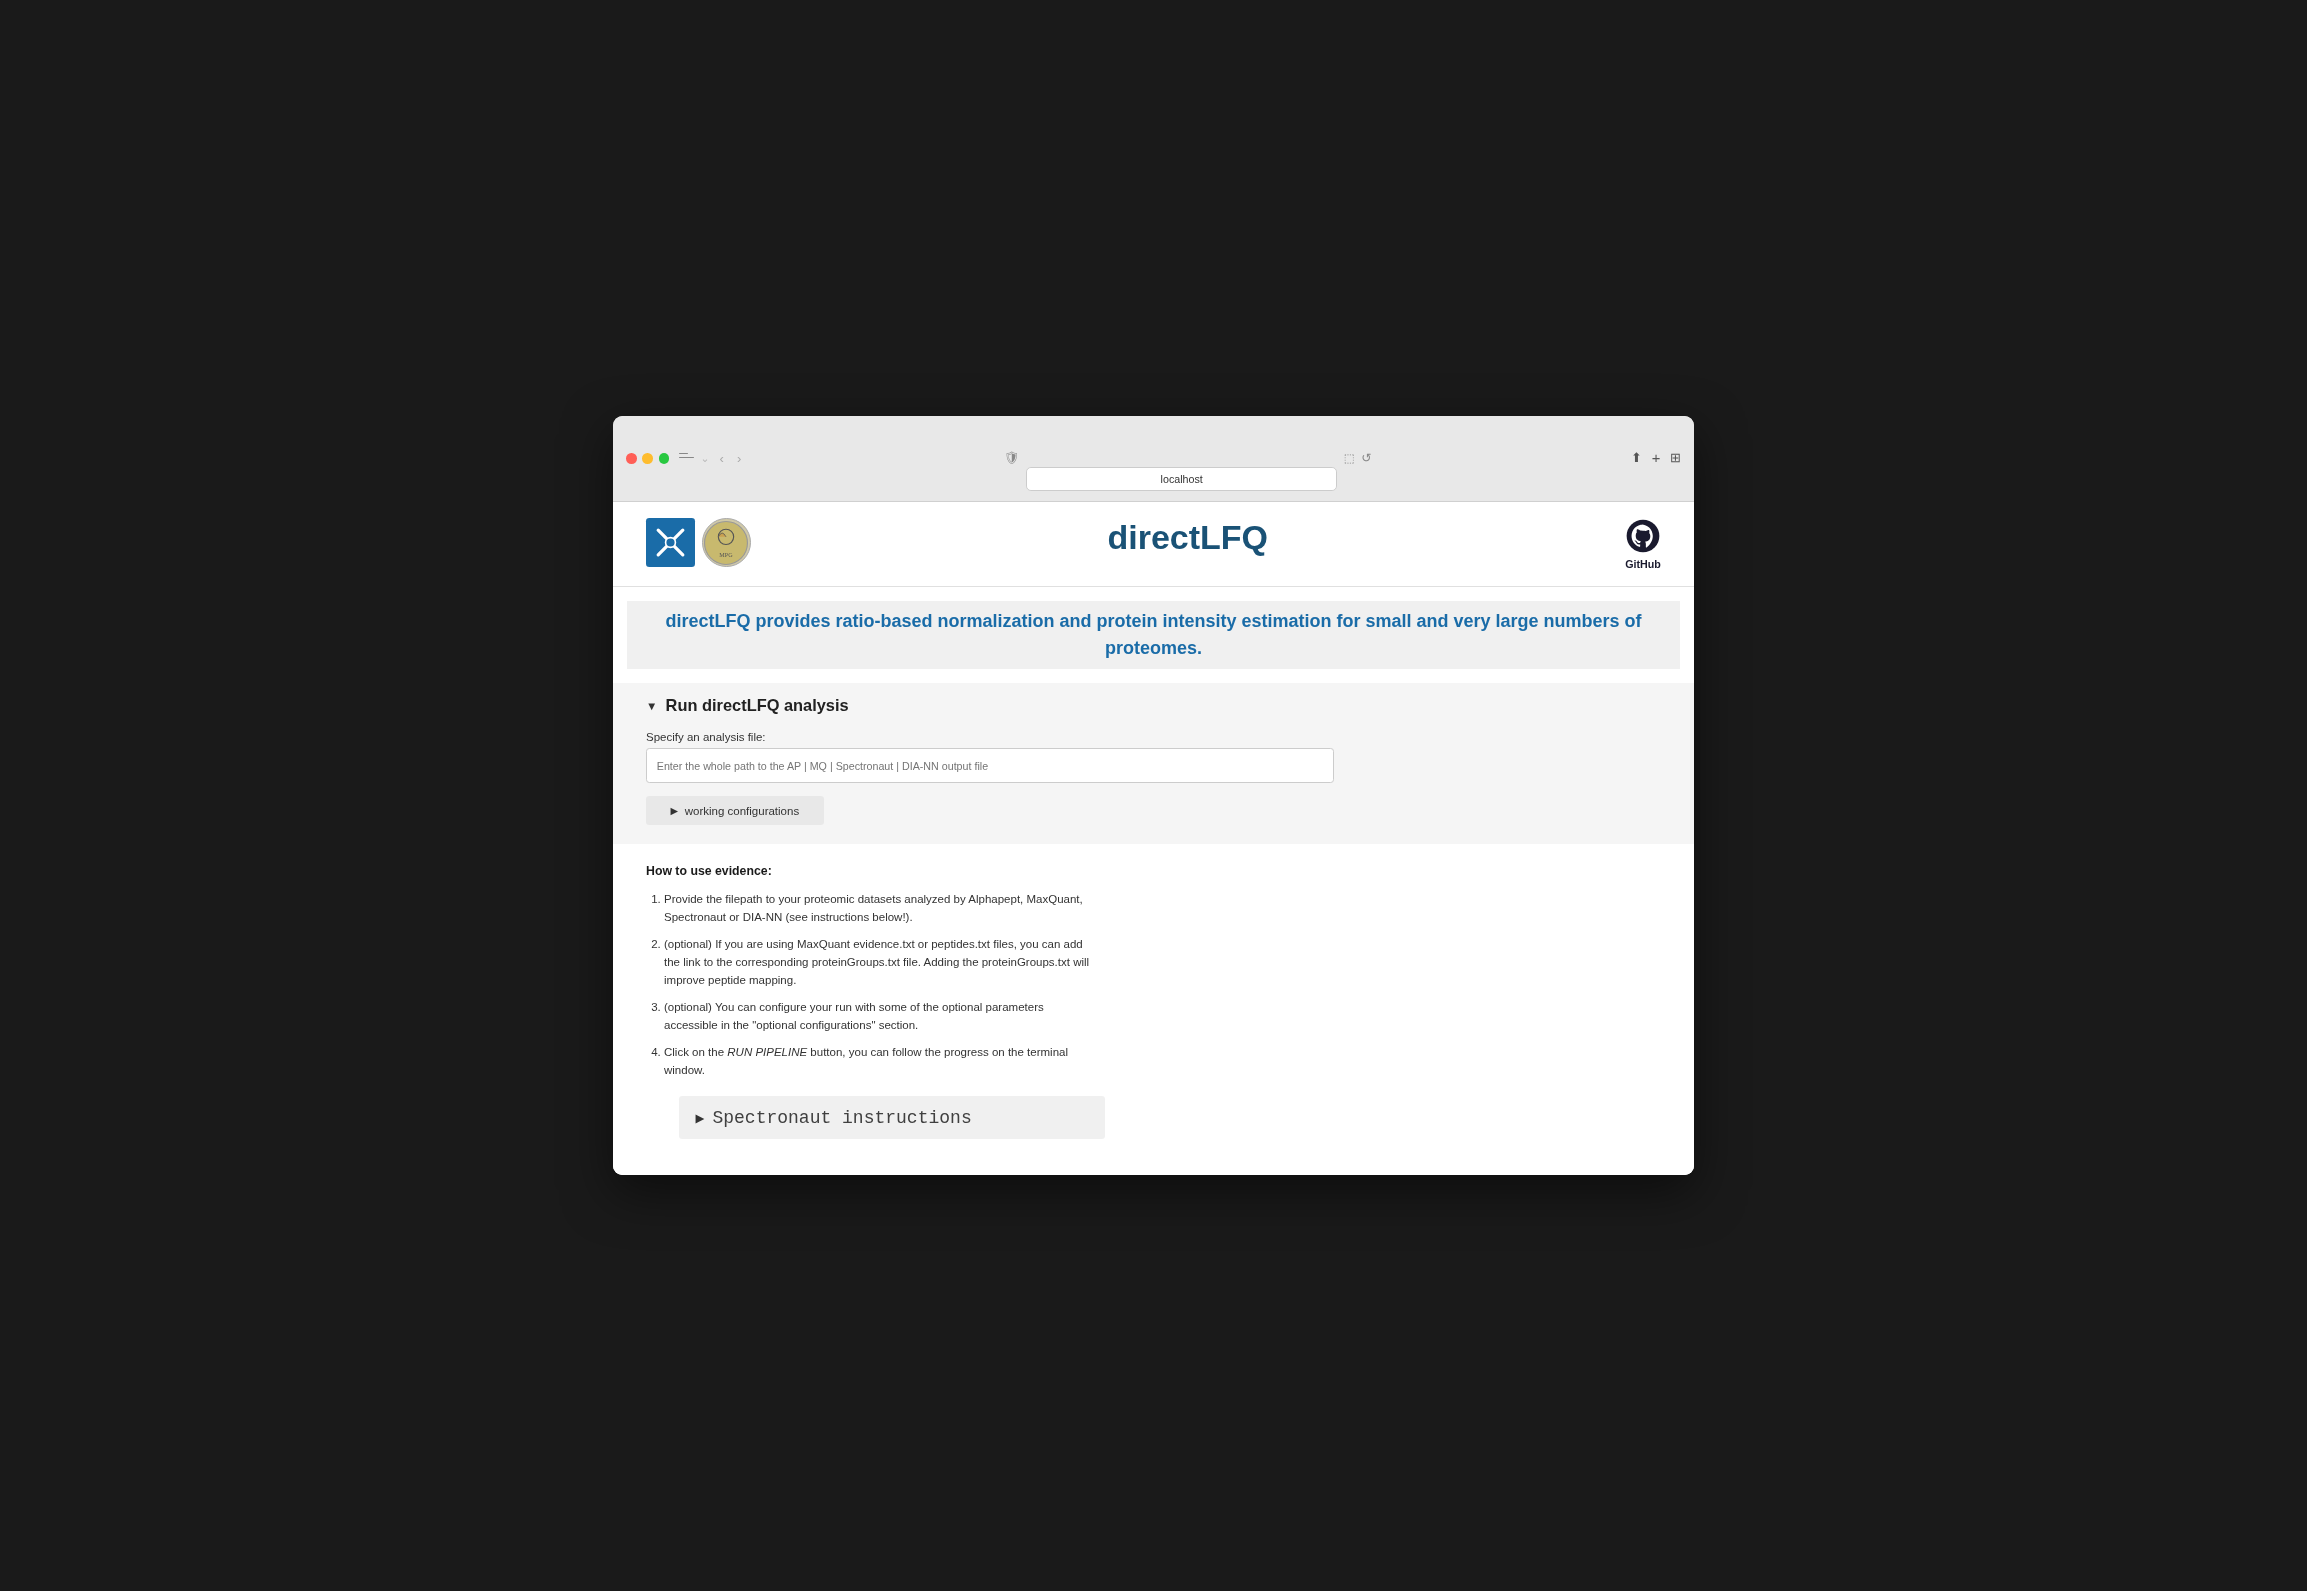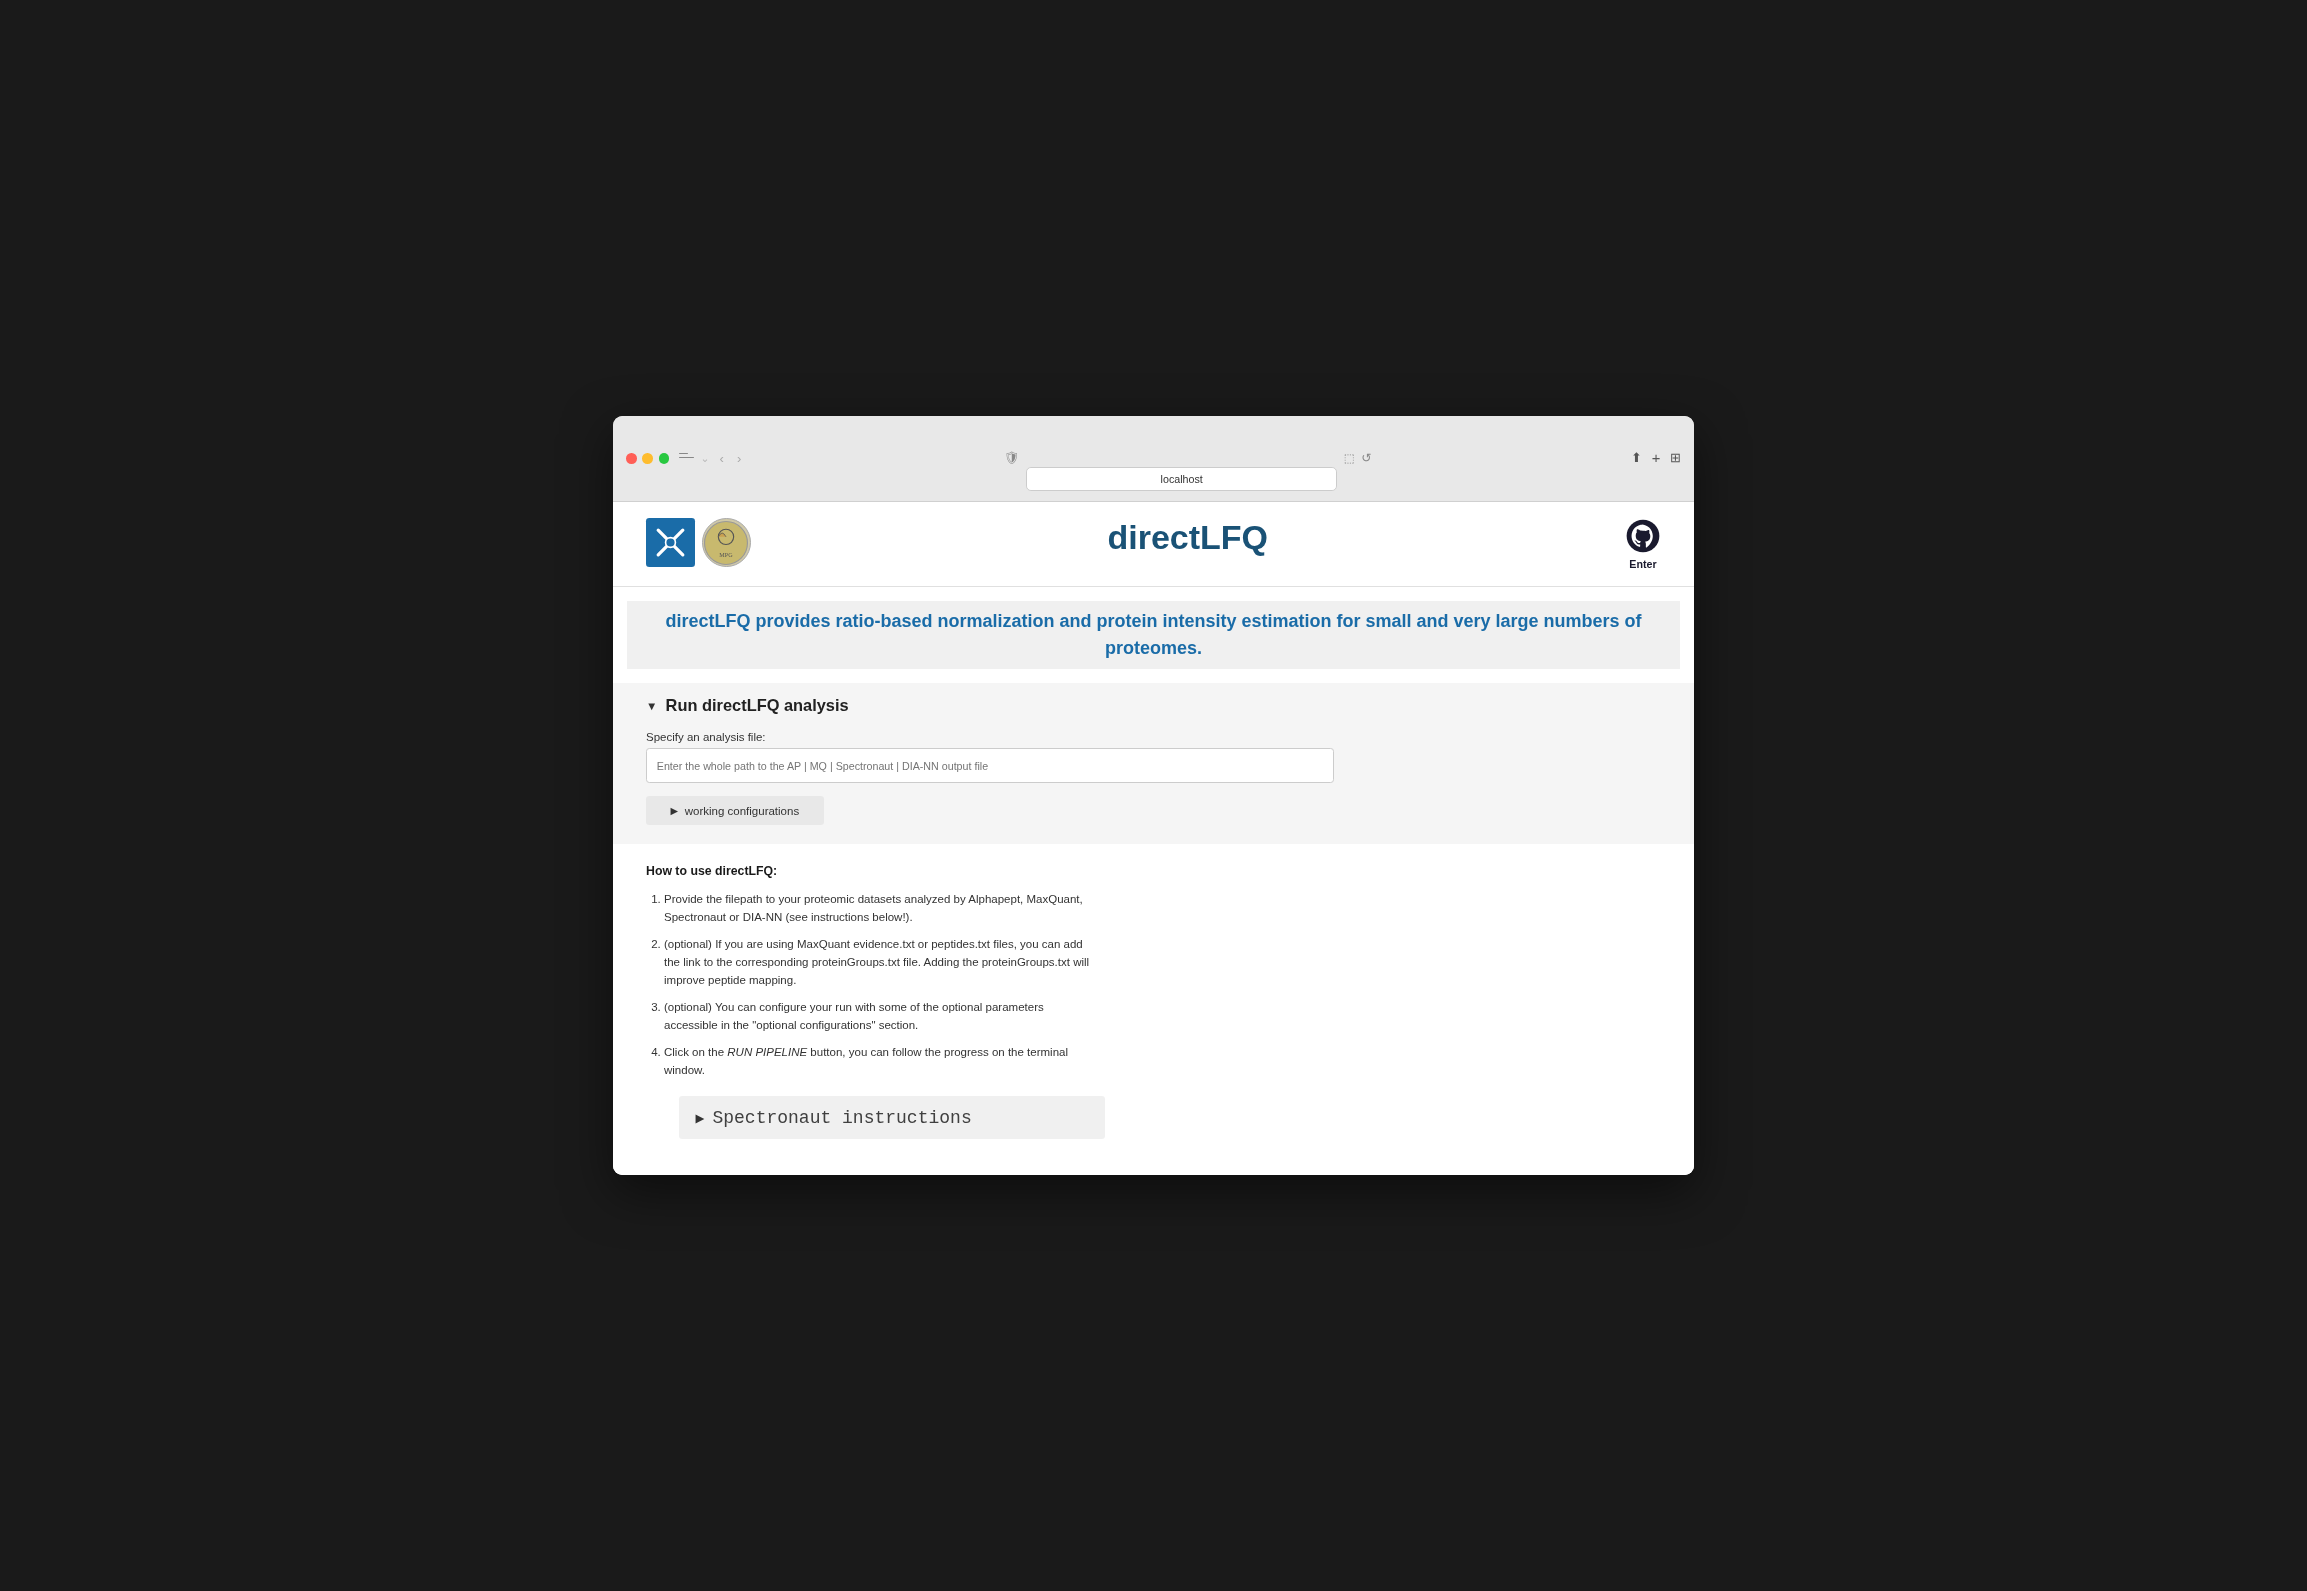--- a/index.html
+++ b/index.html
@@ -399,21 +399,21 @@
         </div>
       </div>
 
       <h1 class="app-title">directLFQ</h1>
 
       <div class="github-link">
         <svg class="github-icon" viewBox="0 0 44 44">
           <circle cx="22" cy="22" r="20" fill="#1a1a2e"></circle>
           <path d="M22 8C14.27 8 8 14.27 8 22c0 6.19 4.01 11.43 9.58 13.28.7.13.96-.3.96-.67v-2.34c-3.9.85-4.72-1.88-4.72-1.88-.64-1.62-1.56-2.05-1.56-2.05-1.27-.87.1-.85.1-.85 1.41.1 2.15 1.45 2.15 1.45 1.25 2.14 3.27 1.52 4.07 1.16.13-.91.49-1.52.89-1.87-3.11-.35-6.38-1.55-6.38-6.92 0-1.53.55-2.78 1.44-3.76-.14-.36-.63-1.78.14-3.71 0 0 1.18-.38 3.85 1.43A13.4 13.4 0 0122 15.53c1.19.01 2.39.16 3.51.47 2.67-1.81 3.85-1.43 3.85-1.43.77 1.93.28 3.35.14 3.71.9.98 1.44 2.23 1.44 3.76 0 5.38-3.28 6.57-6.41 6.91.5.43.95 1.29.95 2.6v3.86c0 .38.25.81.96.67C29.99 33.43 34 28.19 34 22c0-7.73-6.27-14-14-14z" fill="white"></path>
         </svg>
-        <span class="github-label">Enter</span>
+        <span class="github-label">GitHub</span>
       </div>
     </div>
 
     <div class="hero-section">
       <p class="hero-text">directLFQ provides ratio-based normalization and protein intensity estimation for small and very large numbers of proteomes.</p>
     </div>
 
     <div class="run-section">
       <div class="section-header">
         <span class="collapse-arrow">▼</span>
@@ -426,21 +426,21 @@
       </div>
 
 
       <button class="optional-config-btn">
         <span class="btn-arrow">▶</span>
         <span>working configurations</span>
       </button>
     </div>
 
     <div class="instructions-section">
-      <h3 class="how-to-title">How to use directLFQ:</h3>
+      <h3 class="how-to-title">How to use evidence:</h3>
       <ol class="instructions-list">
         <li>Provide the filepath to your proteomic datasets analyzed by Alphapept, MaxQuant, Spectronaut or DIA-NN (see instructions below!).</li>
         <li>(optional) If you are using MaxQuant evidence.txt or peptides.txt files, you can add the link to the corresponding proteinGroups.txt file. Adding the proteinGroups.txt will improve peptide mapping.</li>
         <li>(optional) You can configure your run with some of the optional parameters accessible in the "optional configurations" section.</li>
         <li>Click on the <em class="run-pipeline-italic">RUN PIPELINE</em> button, you can follow the progress on the terminal window.</li>
       </ol>
 
       <div class="spectronaut-section">
         <div class="spectronaut-header">
           <span class="spectronaut-arrow">▶</span>

